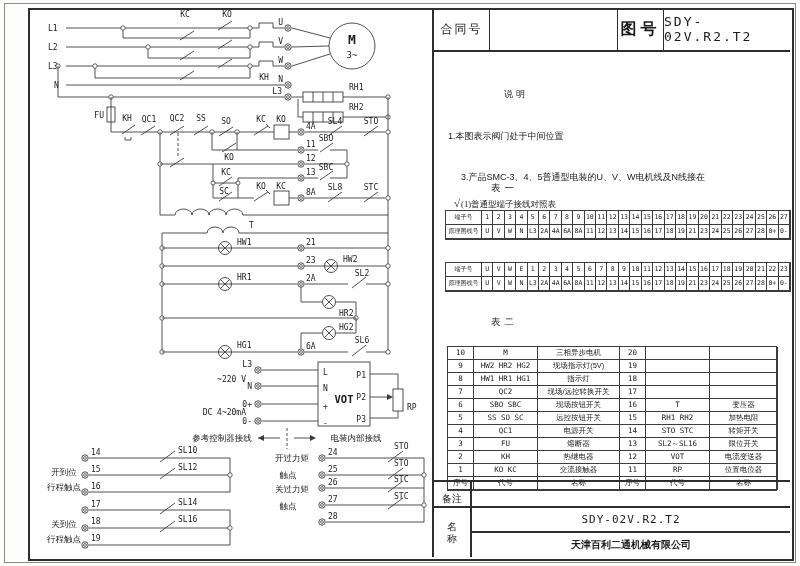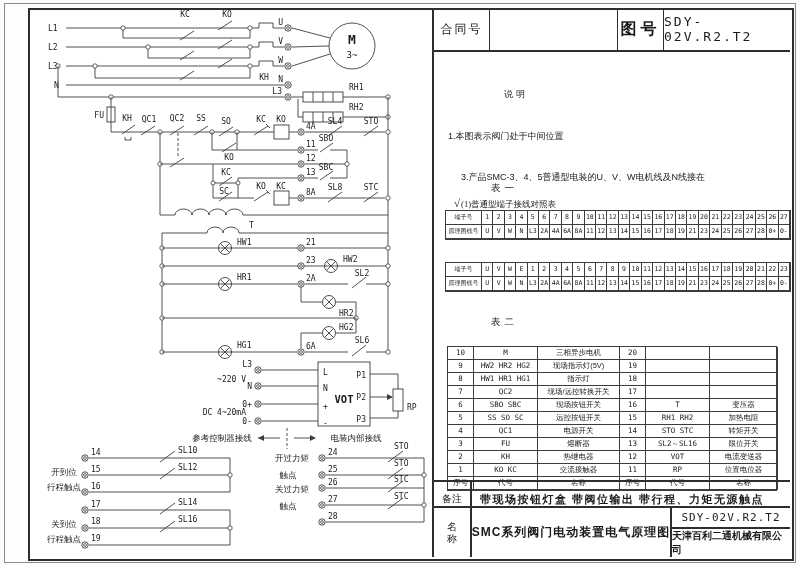--- a/index.html
+++ b/index.html
@@ -514,28 +514,26 @@
       <div class="ccell">序号</div>
       <div class="ccell">代号</div>
       <div class="ccell cn">名称</div>
       <div class="ccell">序号</div>
       <div class="ccell">代号</div>
       <div class="ccell cn">名称</div>
     </div>
 
   <div class="remark">
     <div class="lab">备注</div>
-    <div class="val">带现场按钮灯盒  带阀位输出  带行程、力矩无源触点</div>
   </div>
 
   <div class="namerow">
     <div class="lab">
       <span>名</span>
       <span>称</span>
     </div>
-    <div class="nm">SMC系列阀门电动装置电气原理图</div>
     <div class="right">
       <div class="dno">SDY-02V.R2.T2</div>
       <div class="co">天津百利二通机械有限公司</div>
     </div>
   </div>
 
 </div>
 
 </body></html>

